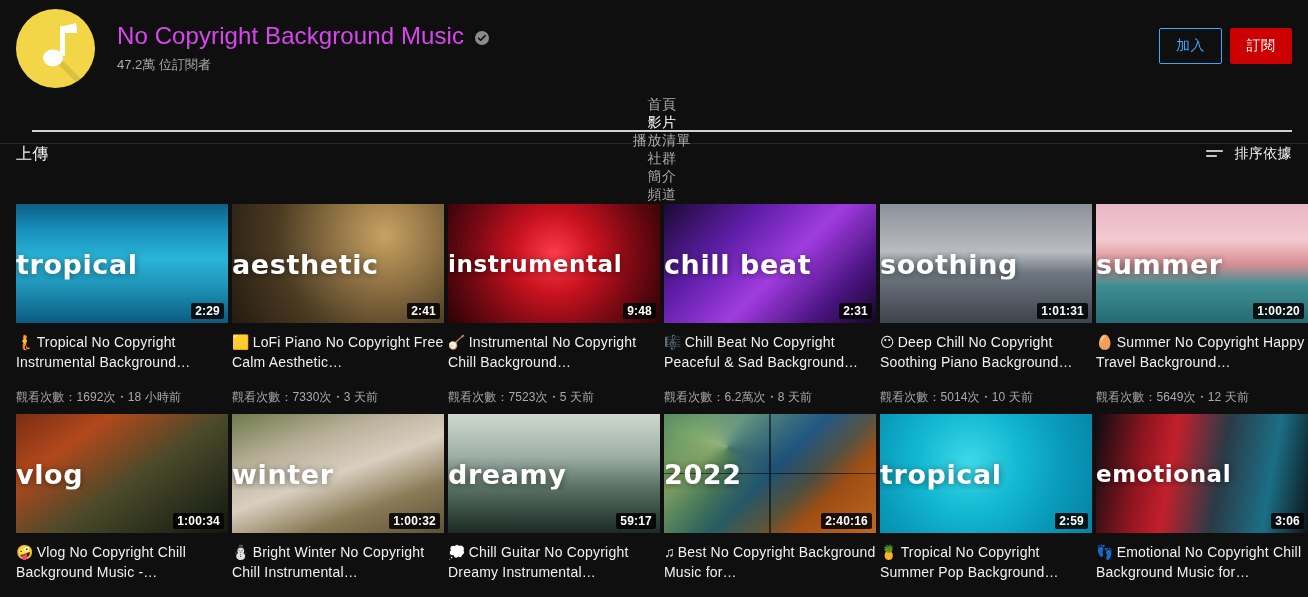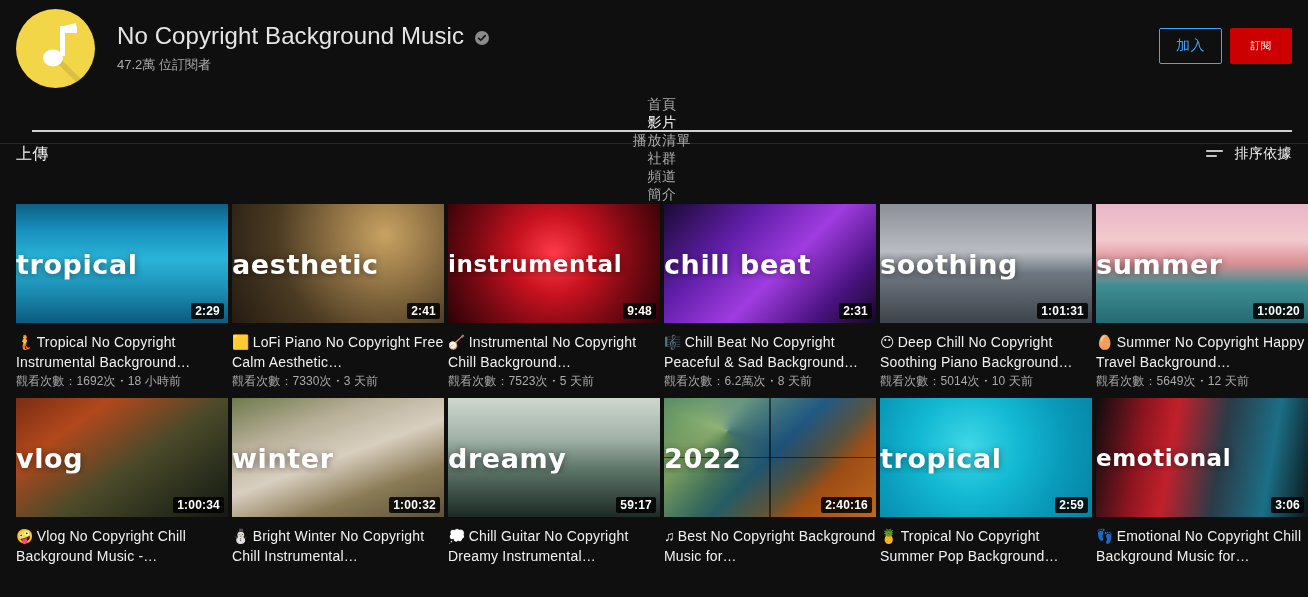--- a/index.html
+++ b/index.html
@@ -23,21 +23,21 @@
     background: #f2d648;
     flex: 0 0 79px;
     position: relative; overflow: hidden;
   }
   .avatar .note {
     position: absolute; left: 0; top: 0; width: 100%; height: 100%;
   }
   .header-text { margin-left: 22px; padding-top: 12px; }
   .channel-title-row { display: flex; align-items: center; }
   .channel-title {
-    font-size: 24px; font-weight: 400; color: #e5e5e5;
+    font-size: 24px; font-weight: 400; color: #d946ef;
     letter-spacing: 0.1px; line-height: 30px;
   }
   .verified-badge {
     width: 14px; height: 14px; border-radius: 50%;
     background: #8b8b8b; margin-left: 11px; margin-top: 4px;
     display: flex; align-items: center; justify-content: center;
     flex: 0 0 14px;
   }
   .verified-badge svg { display: block; }
   .sub-count {
@@ -49,21 +49,21 @@
   }
   .btn-join {
     border: 1px solid #3ea6ff; color: #3ea6ff; background: transparent;
     font-size: 14px; font-weight: 500; letter-spacing: 0.5px;
     padding: 0 16px; height: 36px; border-radius: 2px;
     display: flex; align-items: center; justify-content: center;
     cursor: pointer; font-family: inherit; min-width: 62px;
   }
   .btn-subscribe {
     background: #cc0000; color: #ffffff; border: none;
-    font-size: 10px; font-weight: 500; letter-spacing: 0.5px;
+    font-size: 14px; font-weight: 500; letter-spacing: 0.5px;
     padding: 0 16px; height: 36px; border-radius: 2px;
     display: flex; align-items: center; justify-content: center;
     cursor: pointer; font-family: inherit; min-width: 62px;
   }
 
   
   .tabbar {
     display: flex; align-items: stretch;
     height: 48px; padding-left: 16px;
     border-bottom: 1px solid #272727;
@@ -134,21 +134,21 @@
   }
   .card-title {
     margin-top: 9px;
     font-size: 14px; font-weight: 500; color: #f1f1f1;
     line-height: 20px; letter-spacing: .2px;
     display: -webkit-box; -webkit-line-clamp: 2; -webkit-box-orient: vertical;
     overflow: hidden; max-height: 40px;
   }
   .card-title .emo { margin-right: 3px; }
   .card-meta {
-    margin-top: 0;
+    margin-top: 16px;
     font-size: 12px; color: #aaaaaa; line-height: 18px; letter-spacing: .1px;
   }
 </style>
 </head>
 <body>
 
 <div class="channel-header">
 
   <div class="avatar">
     <svg class="note" viewBox="0 0 79 79">
@@ -175,22 +175,22 @@
     <button class="btn-join">加入</button>
     <button class="btn-subscribe">訂閱</button>
   </div>
 </div>
 
 <div class="tabbar">
   <div class="tab">首頁</div>
   <div class="tab active">影片</div>
   <div class="tab">播放清單</div>
   <div class="tab">社群</div>
+  <div class="tab">簡介</div>
   <div class="tab">頻道</div>
-  <div class="tab">簡介</div>
   <div class="tab-search">
     <svg width="22" height="22" viewBox="0 0 24 24">
       <circle cx="10" cy="10" r="6.6" stroke="#aaaaaa" stroke-width="1.5" fill="none"></circle>
       <line x1="15" y1="15" x2="20.5" y2="20.5" stroke="#aaaaaa" stroke-width="1.5" stroke-linecap="round"></line>
     </svg>
   </div>
 </div>
 
 <div class="section-bar">
   <div class="section-title">上傳</div>

